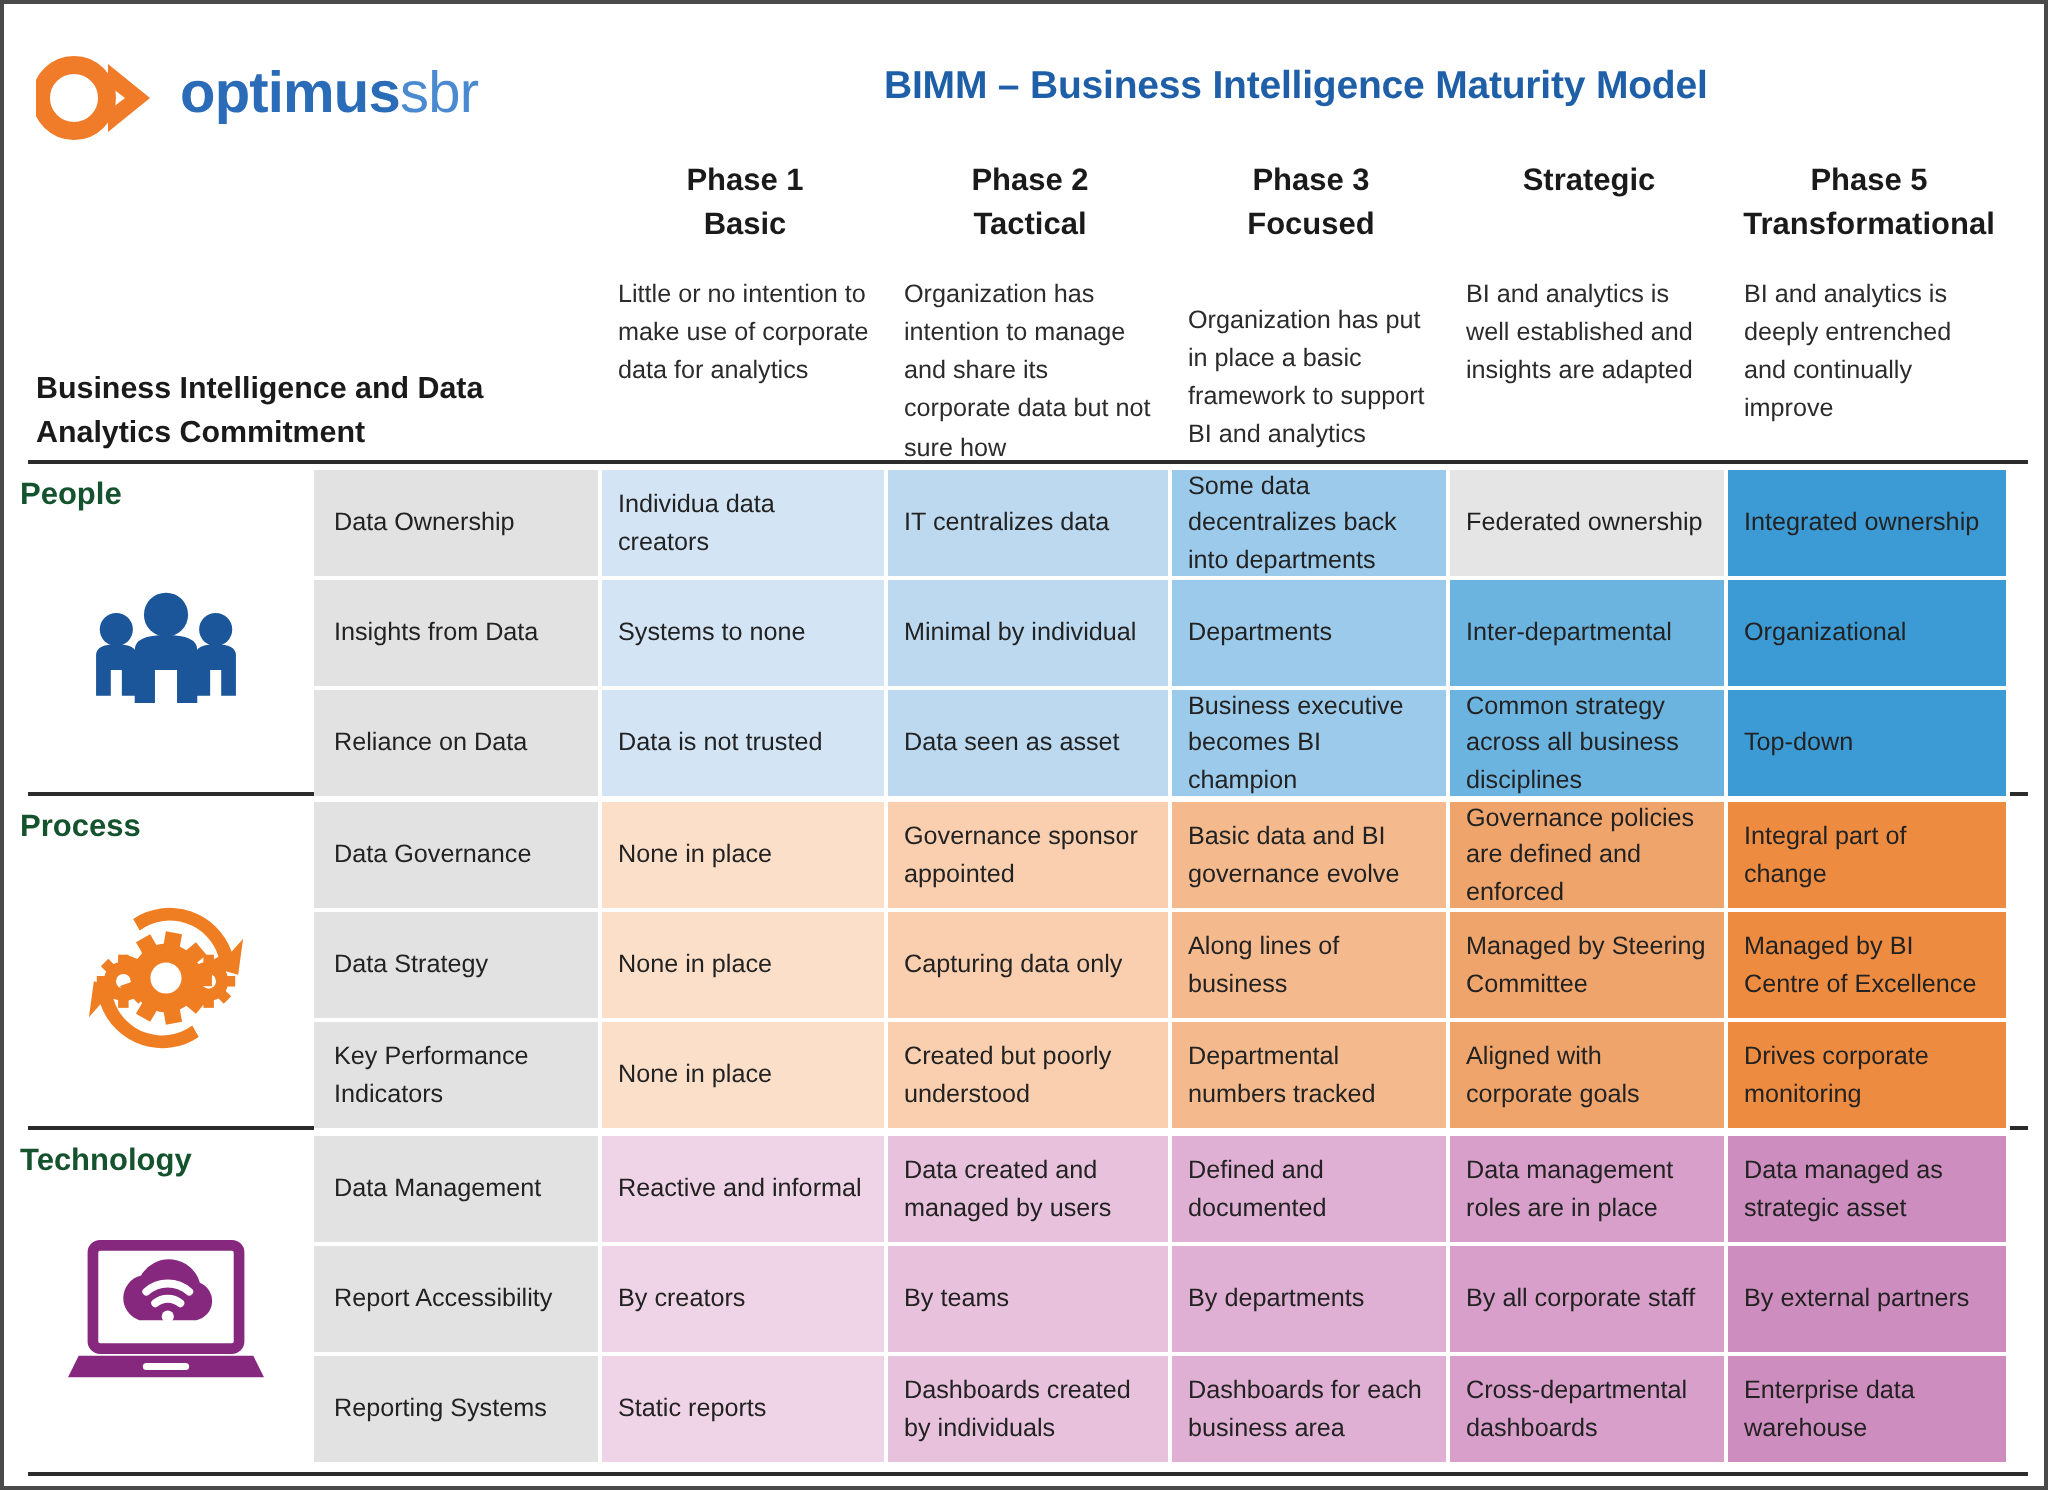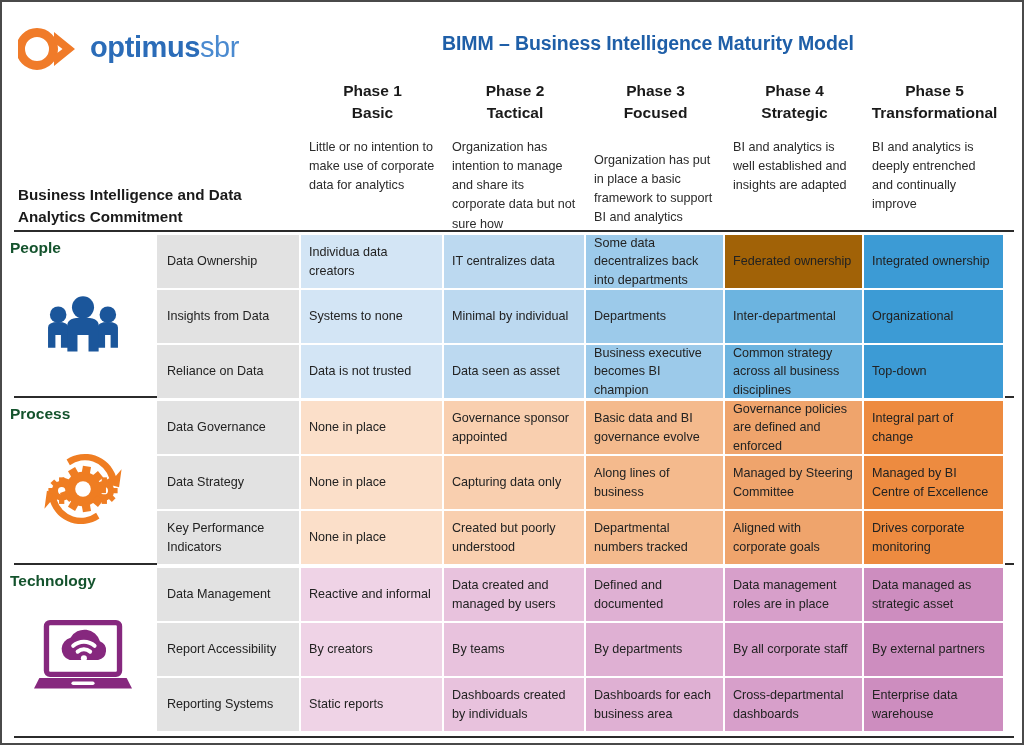--- a/index.html
+++ b/index.html
@@ -170,21 +170,20 @@
           <div>Phase 2</div>
           <div>Tactical</div>
         </div>
         <div class="phase-desc" style="left: 450px; width: 126px;">Organization has intention to manage and share its corporate data but not sure how</div>
         <div class="phase-head" style="left: 584px; width: 139px;">
           <div>Phase 3</div>
           <div>Focused</div>
         </div>
         <div class="phase-desc" style="left: 592px; width: 123px; margin-top: 13px;">Organization has put in place a basic framework to support BI and analytics</div>
         <div class="phase-head" style="left: 723px; width: 139px;">
-          <div>Phase 4</div>
           <div>Strategic</div>
         </div>
         <div class="phase-desc" style="left: 731px; width: 123px;">BI and analytics is well established and insights are adapted</div>
         <div class="phase-head" style="left: 862px; width: 141px;">
           <div>Phase 5</div>
           <div>Transformational</div>
         </div>
         <div class="phase-desc" style="left: 870px; width: 125px;">BI and analytics is deeply entrenched and continually improve</div>
       </div>
   </div>
@@ -210,21 +209,21 @@
       </div>
       <div class="cell" style="left: 299px; top: 233px; width: 143px; height: 55px; background: rgb(211, 229, 245);">
         <span>Individua data creators</span>
       </div>
       <div class="cell" style="left: 442px; top: 233px; width: 142px; height: 55px; background: rgb(188, 217, 240);">
         <span>IT centralizes data</span>
       </div>
       <div class="cell" style="left: 584px; top: 233px; width: 139px; height: 55px; background: rgb(156, 202, 234);">
         <span>Some data decentralizes back into departments</span>
       </div>
-      <div class="cell" style="left: 723px; top: 233px; width: 139px; height: 55px; background: #a16207;">
+      <div class="cell" style="left: 723px; top: 233px; width: 139px; height: 55px; background: #e5e5e5;">
         <span>Federated ownership</span>
       </div>
       <div class="cell" style="left: 862px; top: 233px; width: 141px; height: 55px; background: rgb(60, 155, 213);">
         <span>Integrated ownership</span>
       </div>
       <div class="cell rowlabel" style="left: 155px; top: 288px; width: 144px; height: 55px; background: rgb(226, 226, 226);">
         <span>Insights from Data</span>
       </div>
       <div class="cell" style="left: 299px; top: 288px; width: 143px; height: 55px; background: rgb(211, 229, 245);">
         <span>Systems to none</span>

